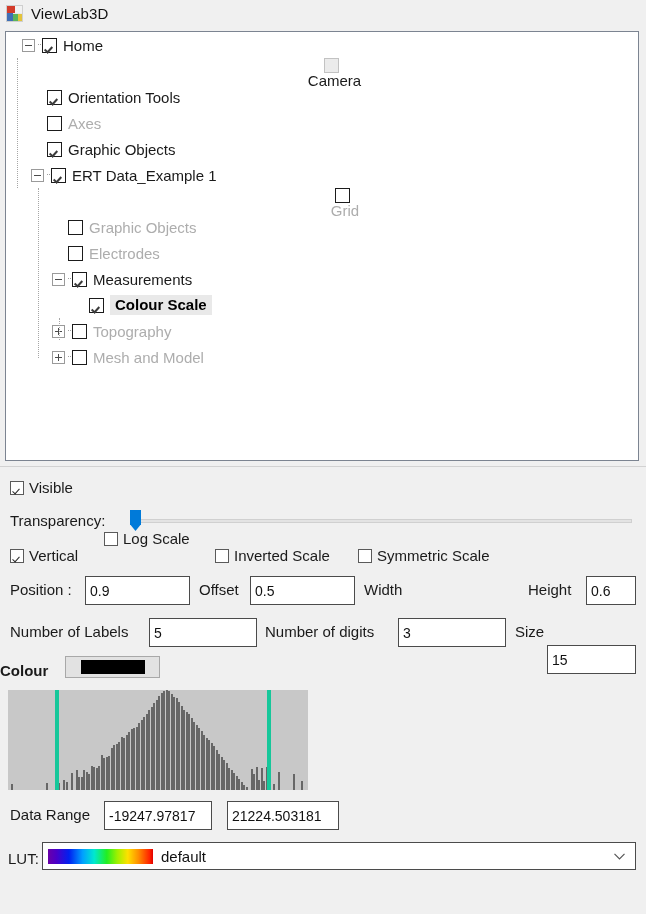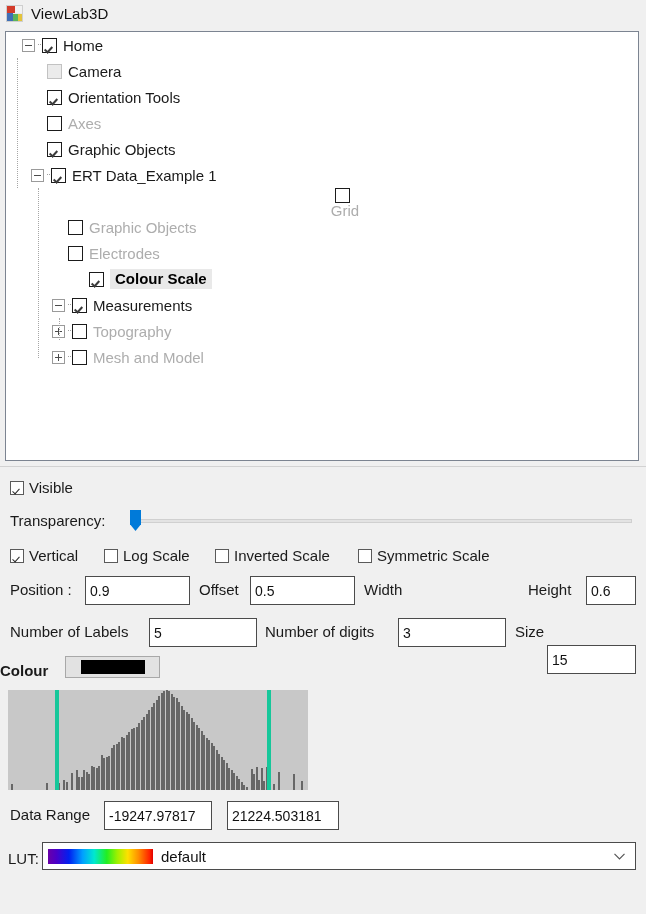--- a/index.html
+++ b/index.html
@@ -326,21 +326,21 @@
 </div>
 
 <div id="tree-panel">
   <div id="tree-body">
       <div class="tree-row" style="padding-left: 16px;">
         <span class="expander"></span>
         <span class="guide" style="width: 3px;"></span>
         <span class="cbox checked"></span>
         <span class="node-label">Home</span>
       </div>
-      <div class="tree-row" style="padding-left: 25px;">
+      <div class="tree-row" style="padding-left: 25px; flex-direction: column;">
         <span class="expander-spacer"></span>
         <span class="cbox disabled"></span>
         <span class="node-label">Camera</span>
       </div>
       <div class="tree-row" style="padding-left: 25px;">
         <span class="expander-spacer"></span>
         <span class="cbox checked"></span>
         <span class="node-label">Orientation Tools</span>
       </div>
       <div class="tree-row" style="padding-left: 25px;">
@@ -367,31 +367,31 @@
       <div class="tree-row" style="padding-left: 46px;">
         <span class="expander-spacer"></span>
         <span class="cbox"></span>
         <span class="node-label dim">Graphic Objects</span>
       </div>
       <div class="tree-row" style="padding-left: 46px;">
         <span class="expander-spacer"></span>
         <span class="cbox"></span>
         <span class="node-label dim">Electrodes</span>
       </div>
-      <div class="tree-row" style="padding-left: 67px;">
-        <span class="expander-spacer"></span>
-        <span class="cbox checked"></span>
-        <span class="node-label selected">Colour Scale</span>
-      </div>
       <div class="tree-row" style="padding-left: 46px;">
         <span class="expander"></span>
         <span class="guide" style="width: 3px;"></span>
         <span class="cbox checked"></span>
         <span class="node-label">Measurements</span>
       </div>
+      <div class="tree-row" style="padding-left: 67px;">
+        <span class="expander-spacer"></span>
+        <span class="cbox checked"></span>
+        <span class="node-label selected">Colour Scale</span>
+      </div>
       <div class="tree-row" style="padding-left: 46px;">
         <span class="expander plus"></span>
         <span class="guide" style="width: 3px;"></span>
         <span class="cbox"></span>
         <span class="node-label dim">Topography</span>
       </div>
       <div class="tree-row" style="padding-left: 46px;">
         <span class="expander plus"></span>
         <span class="guide" style="width: 3px;"></span>
         <span class="cbox"></span>
@@ -415,21 +415,21 @@
   <div class="row" style="left:10px; top:44px;">
     <span class="lbl">Transparency:</span>
   </div>
   <div id="slider-track" style="left:134px; top:51px; width:498px;"></div>
   <div id="slider-handle" style="left:130px; top:42px;"></div>
 
   <div class="row" style="left:10px; top:79px;">
     <span class="wcb checked"></span>
     <span class="lbl">Vertical</span>
   </div>
-  <div class="row" style="left:104px; top:79px;">
+  <div class="row" style="left:104px; top:62px;">
     <span class="wcb"></span>
     <span class="lbl">Log Scale</span>
   </div>
   <div class="row" style="left:215px; top:79px;">
     <span class="wcb"></span>
     <span class="lbl">Inverted Scale</span>
   </div>
   <div class="row" style="left:358px; top:79px;">
     <span class="wcb"></span>
     <span class="lbl">Symmetric Scale</span>

